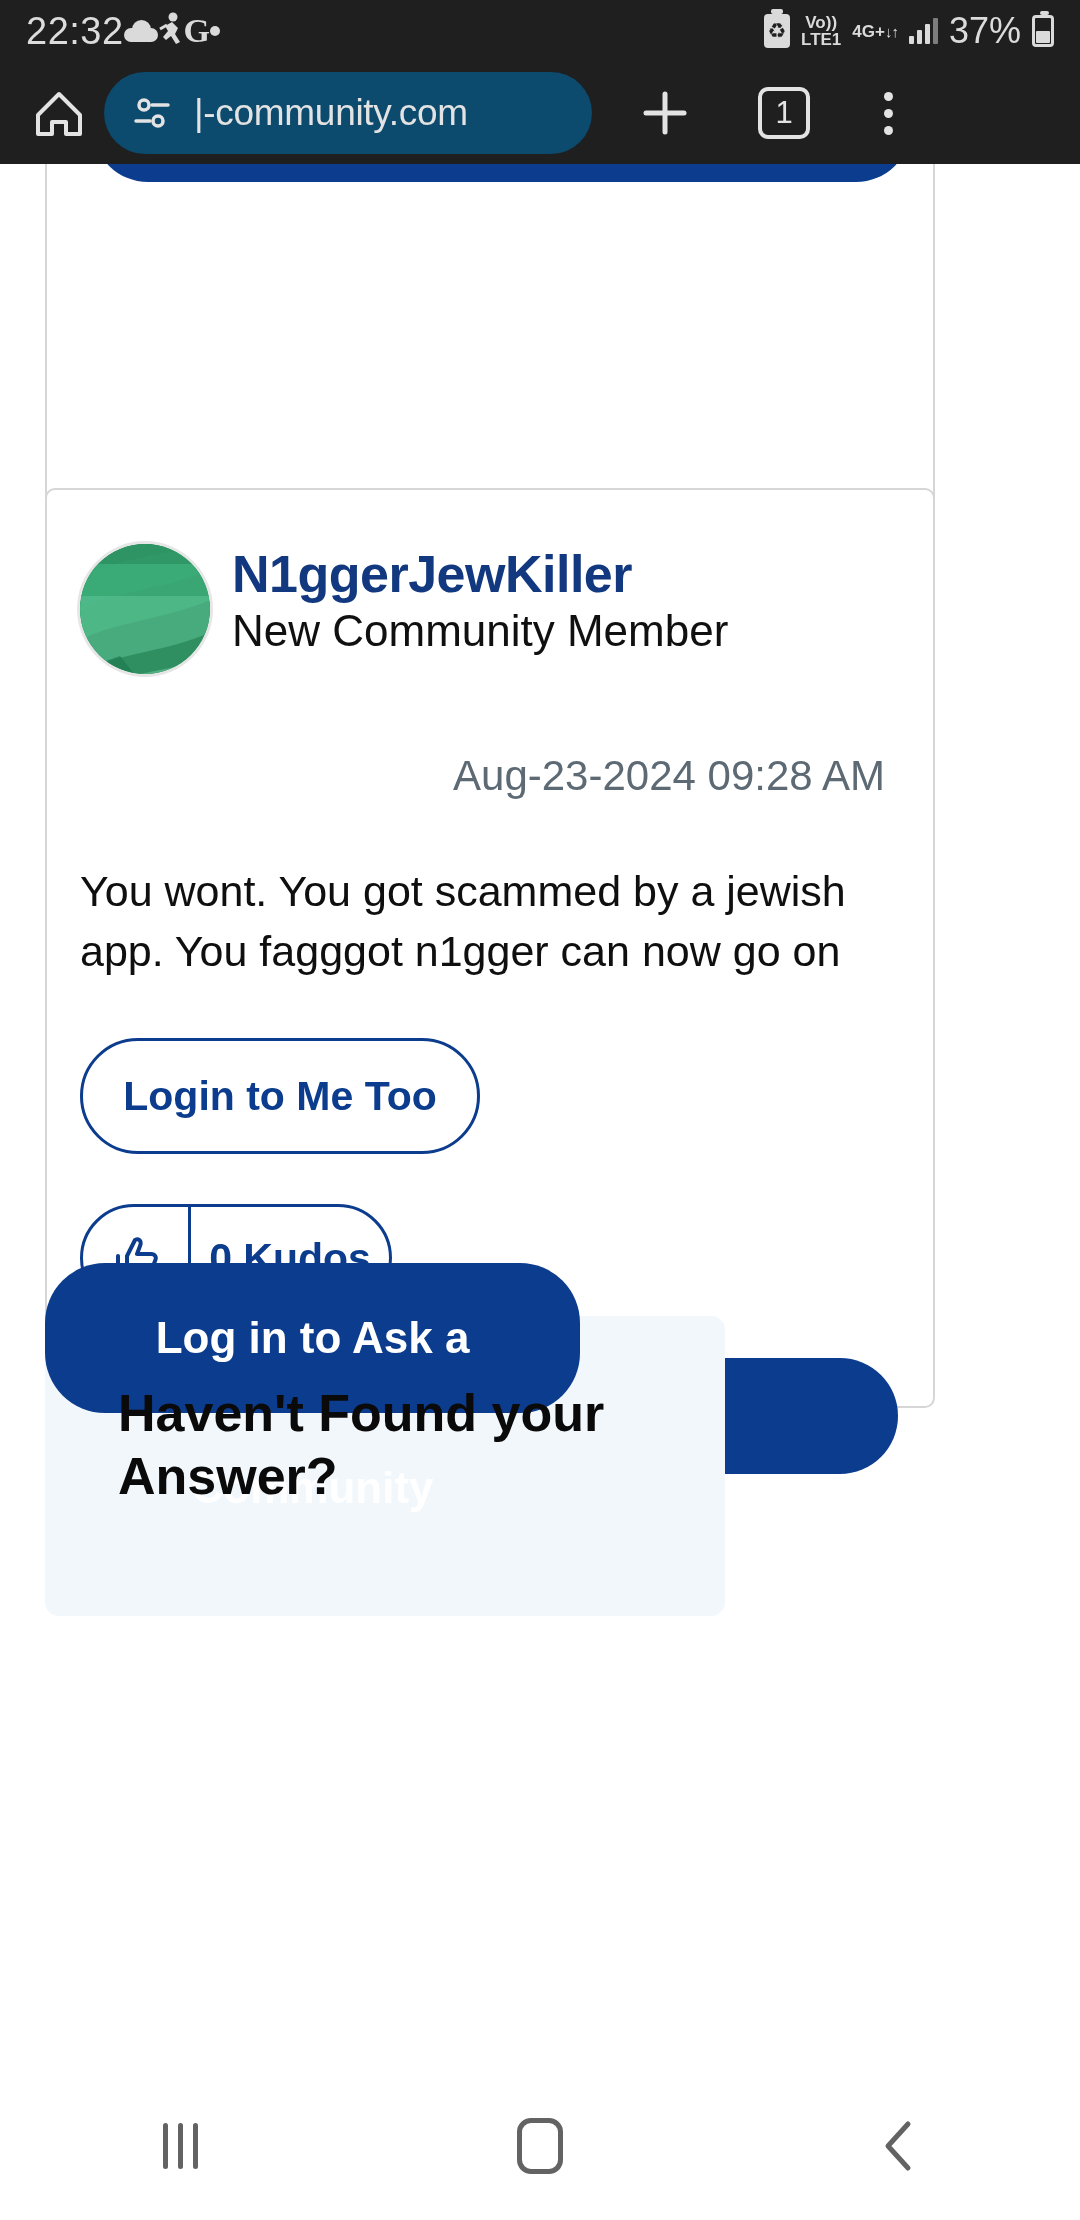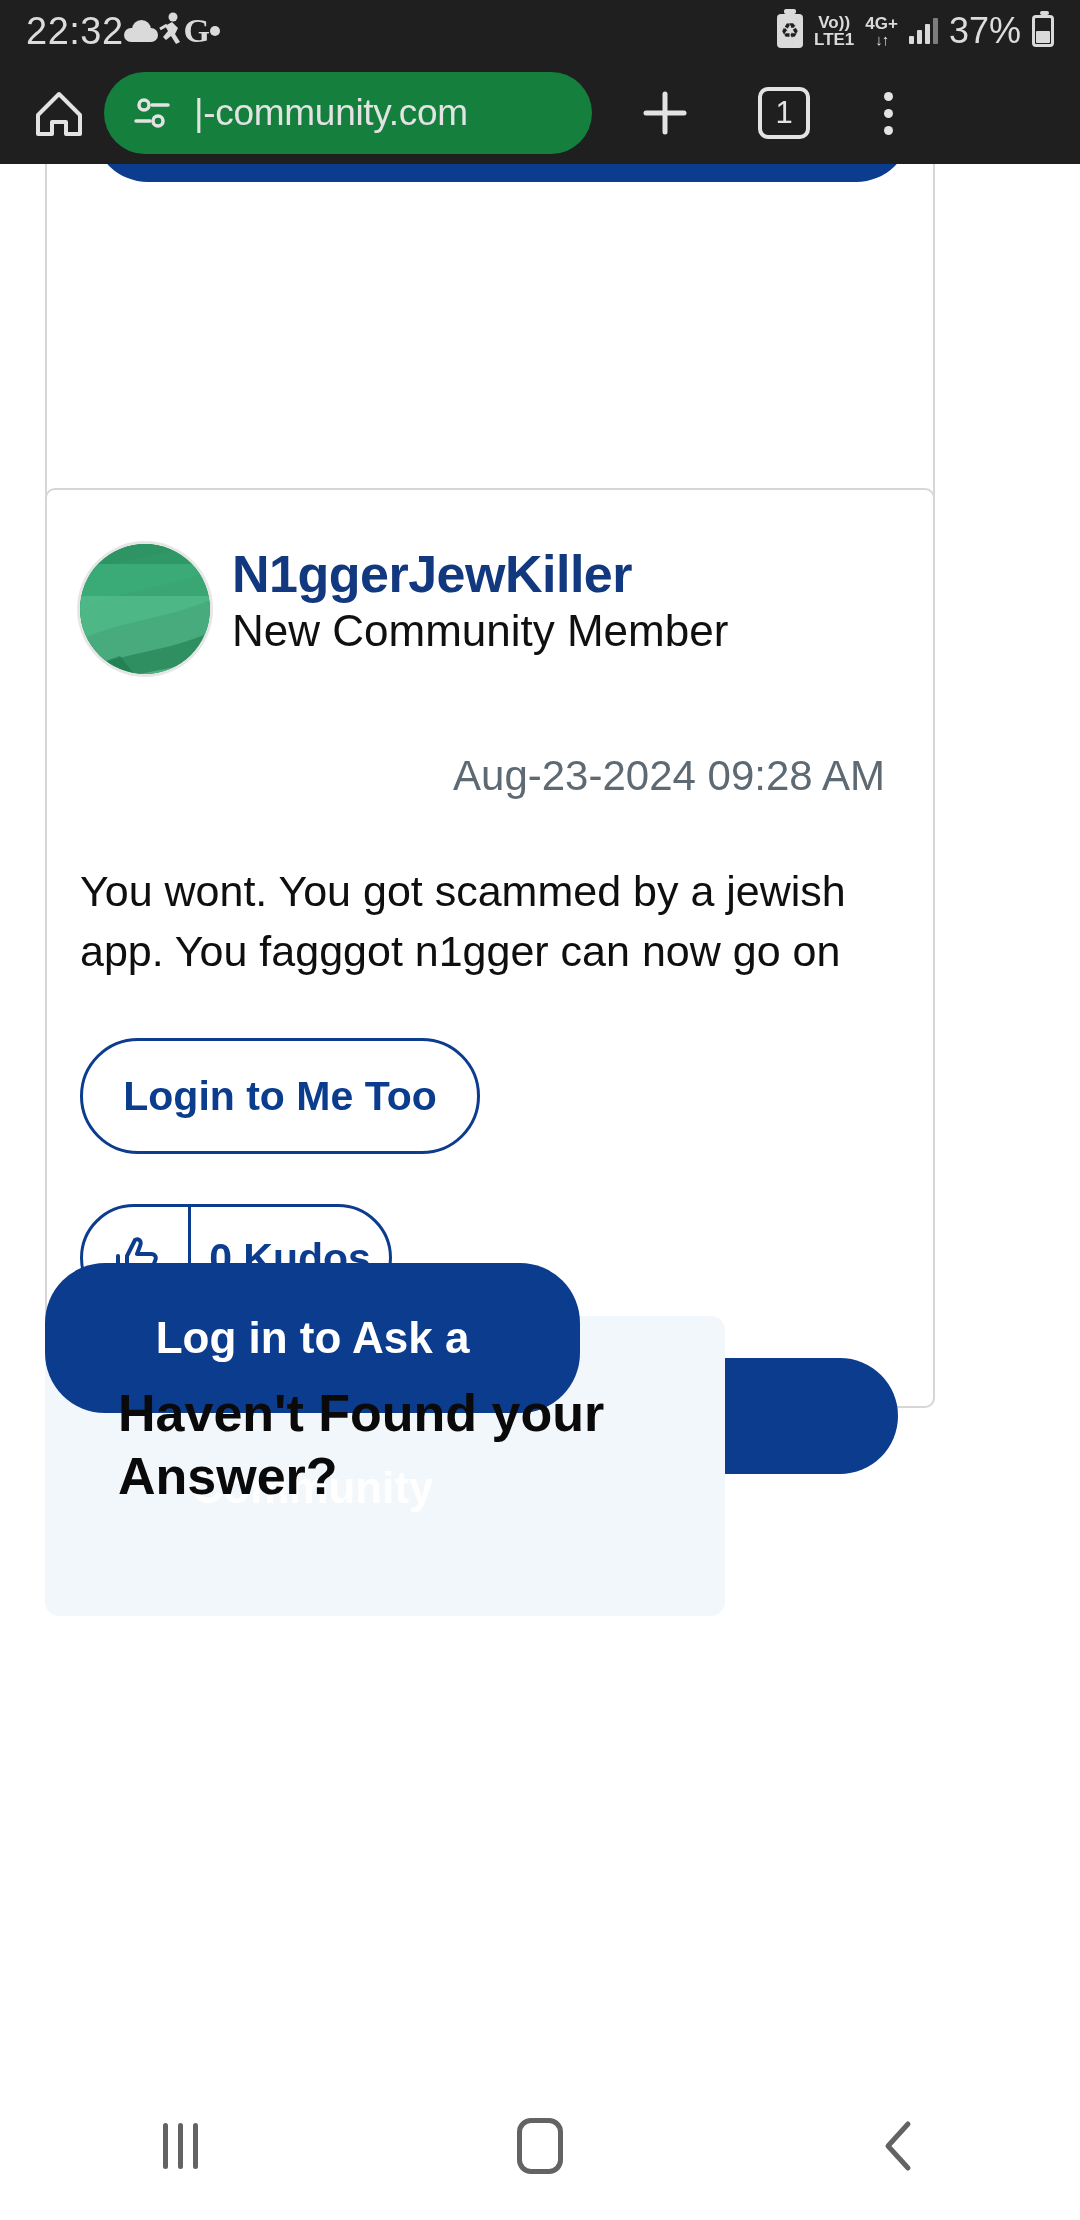--- a/index.html
+++ b/index.html
@@ -28,21 +28,21 @@
     background:#dadada; border-radius:8px;
   }
   .cloud-ic:after{
     content:""; position:absolute; left:8px; top:0; width:19px; height:19px;
     background:#dadada; border-radius:50%;
   }
   .g-ic{ font-size:34px; font-weight:bold; color:#dadada; line-height:1; font-family:"Liberation Serif", serif;}
   .dot-ic{ width:10px; height:10px; border-radius:50%; background:#dadada; }
 
   .volte{ display:flex; flex-direction:column; align-items:center; line-height:1.0; font-size:17px; color:#dadada; font-weight:600;}
-  .net4g{ display:flex; flex-direction:column; align-items:center; line-height:1.0; font-size:17px; color:#dadada; font-weight:600;}
+  .net4g{ display:flex; flex-direction:row; align-items:center; line-height:1.0; font-size:17px; color:#dadada; font-weight:600;}
   .arrows{ font-size:15px; letter-spacing:-1px;}
   .bars{ display:flex; align-items:flex-end; gap:3px; height:26px;}
   .bars i{ display:block; width:5px; background:#dadada; border-radius:1px;}
   .bars i:nth-child(1){height:8px;}
   .bars i:nth-child(2){height:14px;}
   .bars i:nth-child(3){height:20px;}
   .bars i:nth-child(4){height:26px; background:#7d7d7d;}
   .pct{ font-size:36px; color:#dcdcdc; }
   .batt{ width:22px; height:32px; border:3px solid #dadada; border-radius:4px; position:relative; }
   .batt:before{ content:""; position:absolute; top:-7px; left:5px; width:9px; height:4px; background:#dadada; border-radius:2px;}
@@ -53,21 +53,21 @@
 
   
   .toolbar{
     position:absolute; top:62px; left:0; width:1080px; height:102px;
     background:#1f1f1f;
     display:flex; align-items:center; padding:0 30px; gap:10px;
   }
   .home-ic{ width:58px; height:58px; position:relative; flex:0 0 auto;}
   .home-ic svg{ display:block; }
   .urlbar{
-    flex:1; height:82px; background:#15803d; border-radius:42px;
+    flex:1; height:82px; background:#0c4a6e; border-radius:42px;
     display:flex; align-items:center; padding:0 28px; gap:22px; margin-left:6px;
     max-width:488px;
   }
   .tune-ic{ width:40px; height:40px; flex:0 0 auto;}
   .url-text{
     color:#e3e3e3; font-size:37px; white-space:nowrap; overflow:hidden;
     letter-spacing:-0.3px;
   }
   .plus-ic{ width:70px; height:70px; margin-left:28px; flex:0 0 auto;}
   .tabcount{

